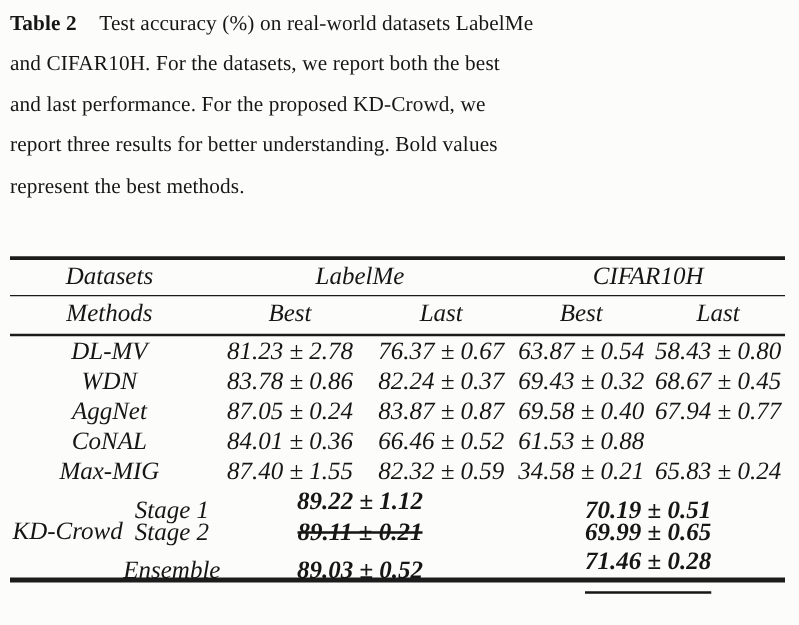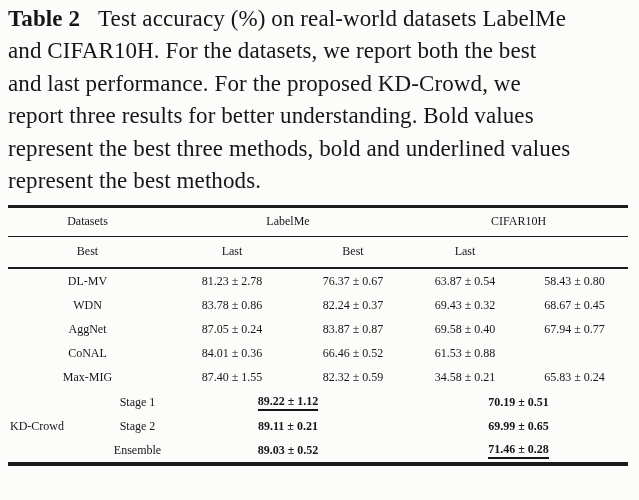--- a/index.html
+++ b/index.html
@@ -15,36 +15,37 @@
     font-family: "Liberation Serif", serif;
     color: #161616;
   }
 
   
   .caption {
     position: absolute;
     left: 8px;
     top: 3px;
     width: 628px;
-    font-size: 23px;
+    font-size: 17px;
     line-height: 32.4px;
     letter-spacing: 0.1px;
   }
   .caption-label {
     font-weight: 700;
     margin-right: 18px;
   }
 
   
   .tbl {
     position: absolute;
     left: 8px;
     top: 205px;
     width: 620px;
-    font-size: 12px;
+    font-size: 20px;
+    font-style: italic;
   }
   .rule {
     width: 100%;
     background: #1c1c1c;
   }
   .rule-top    { height: 2.6px; }
   .rule-thin   { height: 1.4px; }
   .rule-mid    { height: 2px;   }
   .rule-bottom { height: 3.4px; }
 
@@ -69,48 +70,48 @@
     transform: translateY(-50%);
     white-space: nowrap;
     text-align: right;
   }
   .stage-cell { transform: translateX(50px); }
 
   .bold { font-weight: 700; }
   .u {
     display: inline-block;
     border-bottom: 2px solid #161616;
-    padding-bottom: 0px;
+    padding-bottom: 12px;
   }
 </style>
 </head>
 <body>
 
 <div class="caption">
   <div><span class="caption-label">Table 2</span><span>Test accuracy (%) on real-world datasets LabelMe</span></div>
   <div>and CIFAR10H. For the datasets, we report both the best</div>
   <div>and last performance. For the proposed KD-Crowd, we</div>
   <div>report three results for better understanding. Bold values</div>
-  <div>represent the best three methods, bold and underlined values</div>
   <div>represent the best methods.</div>
 </div>
 
 <div class="tbl">
 
   <div class="rule rule-top"></div>
 
   <div class="tr h1">
     <div class="td">Datasets</div>
     <div class="td span2a">LabelMe</div>
     <div class="td span2b">CIFAR10H</div>
   </div>
 
   <div class="rule rule-thin"></div>
 
   <div class="tr h2">
+    <div class="td">Methods</div>
     <div class="td">Best</div>
     <div class="td">Last</div>
     <div class="td">Best</div>
     <div class="td">Last</div>
   </div>
 
   <div class="rule rule-mid"></div>
 
   <div class="tr data">
     <div class="td">DL-MV</div>

